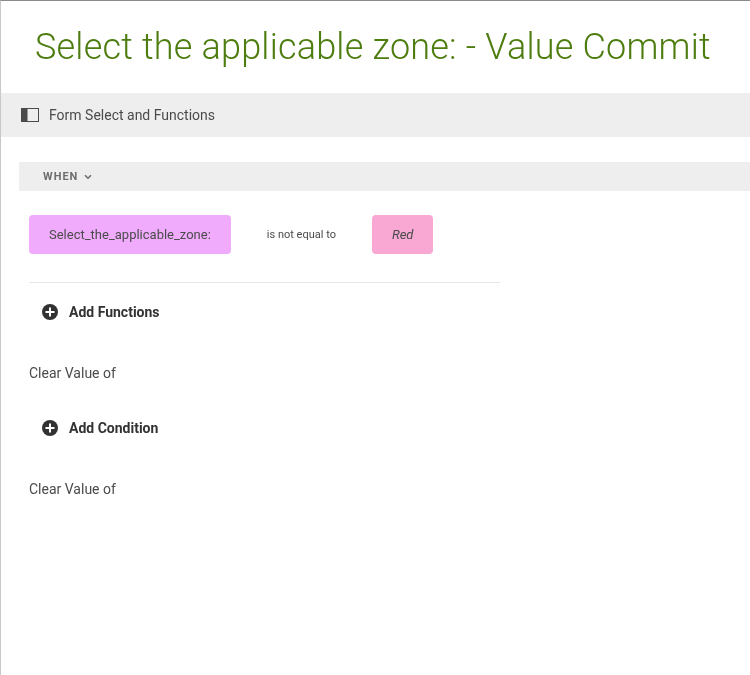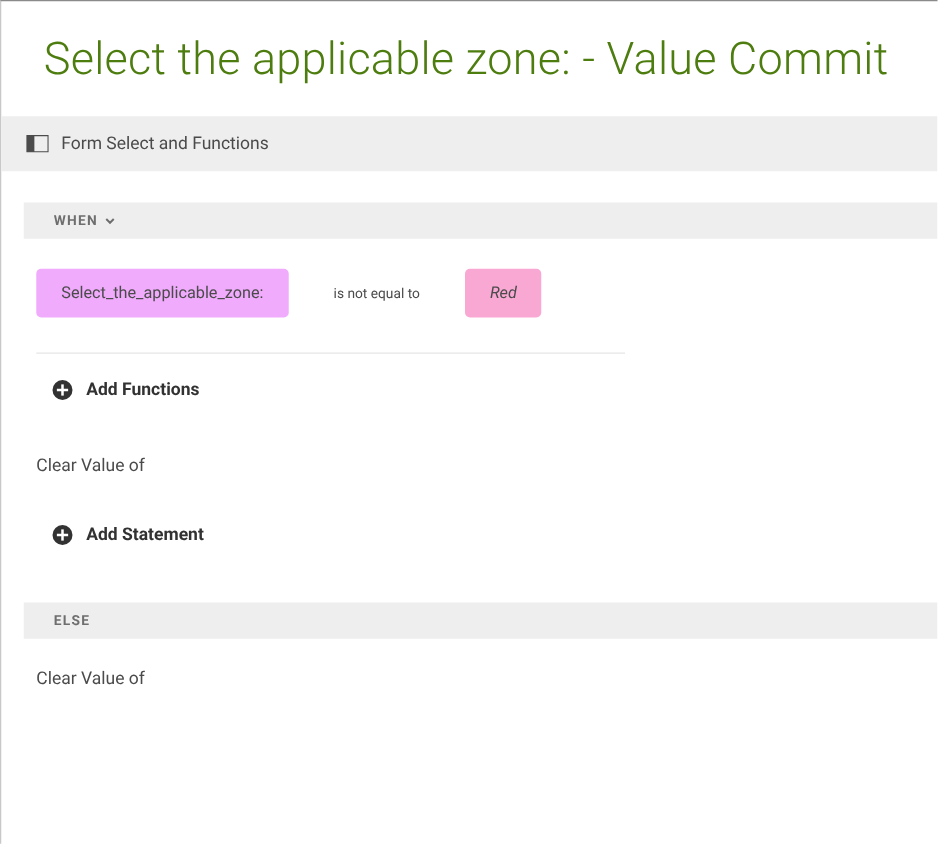--- a/index.html
+++ b/index.html
@@ -167,24 +167,21 @@
   </div>
 
   <div class="add-row">
     <span class="add-icon">
       <svg width="18" height="18" viewBox="0 0 18 18">
         <circle cx="9" cy="9" r="8" fill="#323232"></circle>
         <rect x="8" y="4.5" width="2" height="9" fill="#fff"></rect>
         <rect x="4.5" y="8" width="9" height="2" fill="#fff"></rect>
       </svg>
     </span>
-    <span class="add-label">Add Statement</span>
+    <span class="add-label">Add Condition</span>
   </div>
 
-  <div class="section-header">
-    <span class="section-header-text">ELSE</span>
-  </div>
 
   <div class="action-row">
     <span class="action-text">Clear Value of</span>
   </div>
 
 </div>
 
 </body></html>

